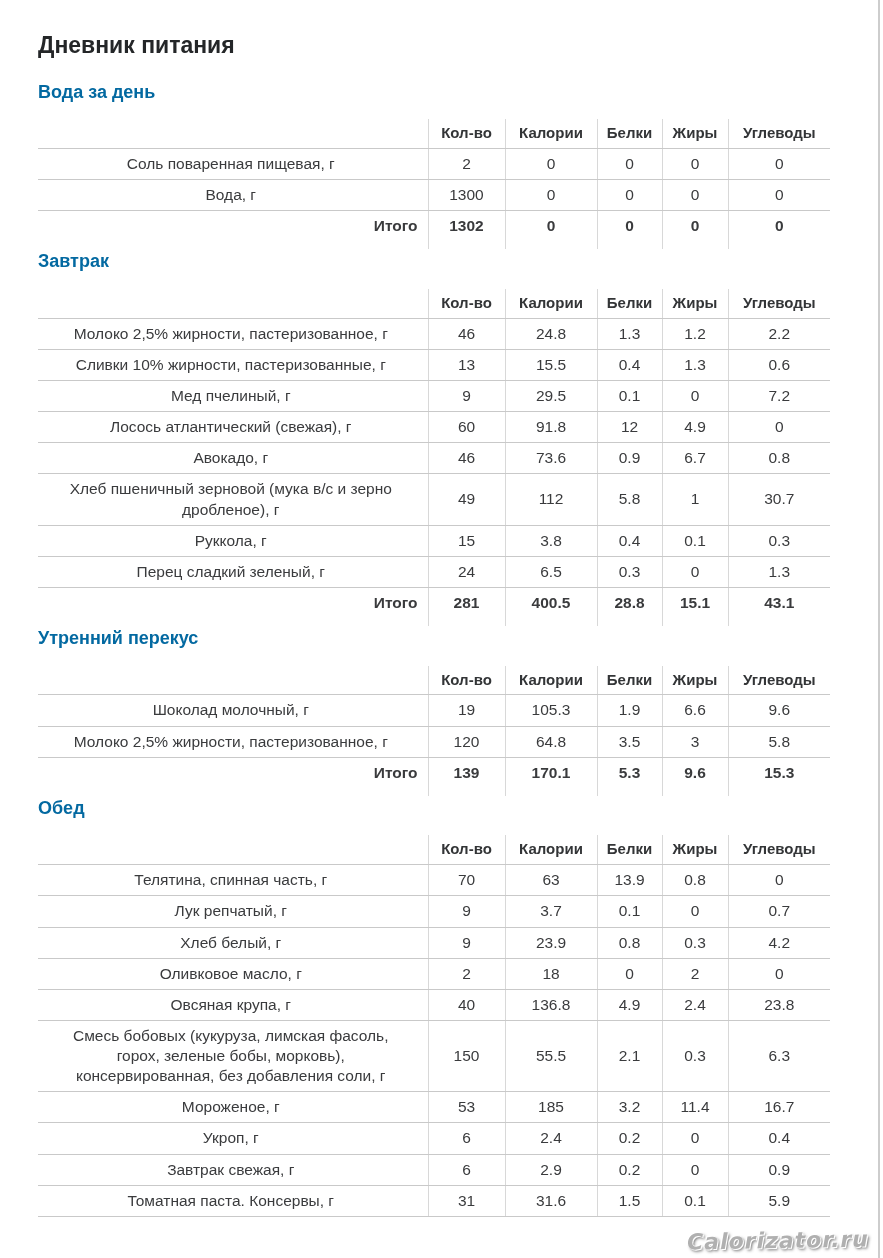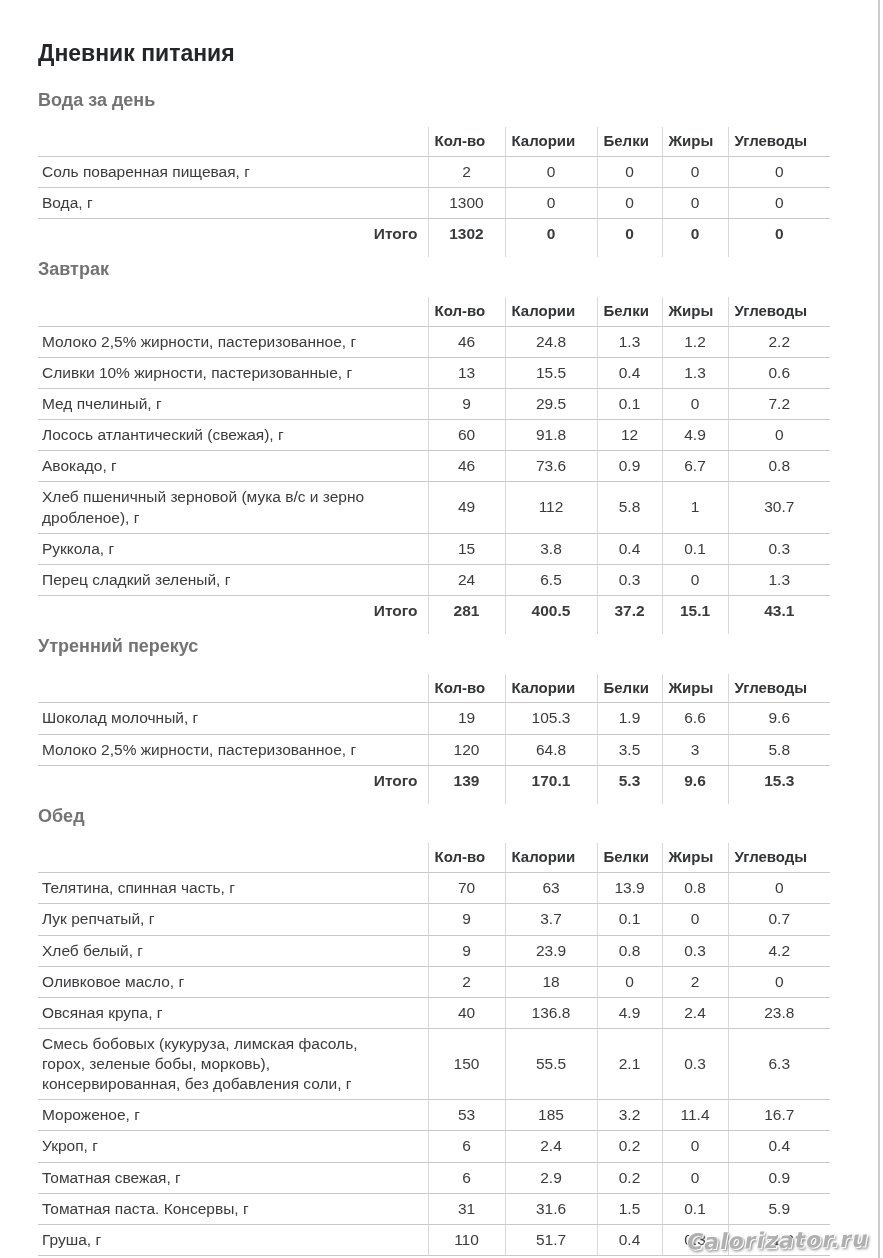--- a/index.html
+++ b/index.html
@@ -11,21 +11,21 @@
     width: 883px;
     height: 1258px;
     font-family: "Liberation Sans", "DejaVu Sans", sans-serif;
     color: #3a3b3d;
   }
   .page {
     position: relative;
     width: 883px;
     height: 1258px;
     box-sizing: border-box;
-    padding: 40px 0 0 38px;
+    padding: 32px 0 0 38px;
     overflow: hidden;
     background: #ffffff;
   }
   .right-edge {
     position: absolute;
     top: 0;
     right: 3px;
     width: 2px;
     height: 100%;
     background: #cdcdcd;
@@ -34,59 +34,59 @@
     font-size: 23px;
     line-height: 1.2;
     font-weight: 700;
     color: #242628;
     margin: 0 0 22px 0;
   }
   h2 {
     font-size: 18px;
     line-height: 1.2;
     font-weight: 700;
-    color: #737373;
+    color: #0369a1;
     margin: 2px 0 0 0;
   }
   table {
     border-collapse: collapse;
     table-layout: fixed;
     width: 792px;
     margin: 16px 0 0 0;
   }
   col.c-name { width: 390px; }
   col.c-qty  { width: 77px;  }
   col.c-cal  { width: 92px;  }
   col.c-prot { width: 65px;  }
   col.c-fat  { width: 66px;  }
   col.c-carb { width: 102px; }
   th {
     font-size: 15px;
     line-height: 1.25;
     font-weight: 700;
     color: #333537;
-    text-align: left;
+    text-align: center;
     padding: 5px 6px;
     border-bottom: 1px solid #c9c9c9;
   }
   td {
     font-size: 15.5px;
     line-height: 1.3;
     color: #3a3b3d;
     text-align: center;
     vertical-align: middle;
     padding: 5px 8px;
     border-bottom: 1px solid #c9c9c9;
   }
   th:not(:first-child),
   td:not(:first-child) {
     border-left: 1px solid #d8d8d8;
   }
   td.name {
-    text-align: left;
+    text-align: center;
     padding-left: 4px;
   }
   td.name .nm {
     display: inline-block;
     max-width: 352px;
   }
   tr.total td {
     border-bottom: none;
     font-weight: 700;
     padding-bottom: 13px;
@@ -244,21 +244,21 @@
             <td>24</td>
             <td>6.5</td>
             <td>0.3</td>
             <td>0</td>
             <td>1.3</td>
           </tr>
           <tr class="total">
             <td class="name">Итого</td>
             <td>281</td>
             <td>400.5</td>
-            <td>37.2</td>
+            <td>28.8</td>
             <td>15.1</td>
             <td>43.1</td>
           </tr>
         </tbody>
       </table>
       <h2>Утренний перекус</h2>
       <table>
         <colgroup>
           <col class="c-name">
           <col class="c-qty">
@@ -383,41 +383,33 @@
           </tr>
           <tr>
             <td class="name"><span class="nm">Укроп, г</span></td>
             <td>6</td>
             <td>2.4</td>
             <td>0.2</td>
             <td>0</td>
             <td>0.4</td>
           </tr>
           <tr>
-            <td class="name"><span class="nm">Томатная свежая, г</span></td>
+            <td class="name"><span class="nm">Завтрак свежая, г</span></td>
             <td>6</td>
             <td>2.9</td>
             <td>0.2</td>
             <td>0</td>
             <td>0.9</td>
           </tr>
           <tr>
             <td class="name"><span class="nm">Томатная паста. Консервы, г</span></td>
             <td>31</td>
             <td>31.6</td>
             <td>1.5</td>
             <td>0.1</td>
             <td>5.9</td>
-          </tr>
-          <tr>
-            <td class="name"><span class="nm">Груша, г</span></td>
-            <td>110</td>
-            <td>51.7</td>
-            <td>0.4</td>
-            <td>0.3</td>
-            <td>11.3</td>
           </tr>
         </tbody>
       </table>
     </div>
   <div class="watermark">Calorizator.ru</div>
   <div class="right-edge"></div>
 </div>
 
 </body></html>

